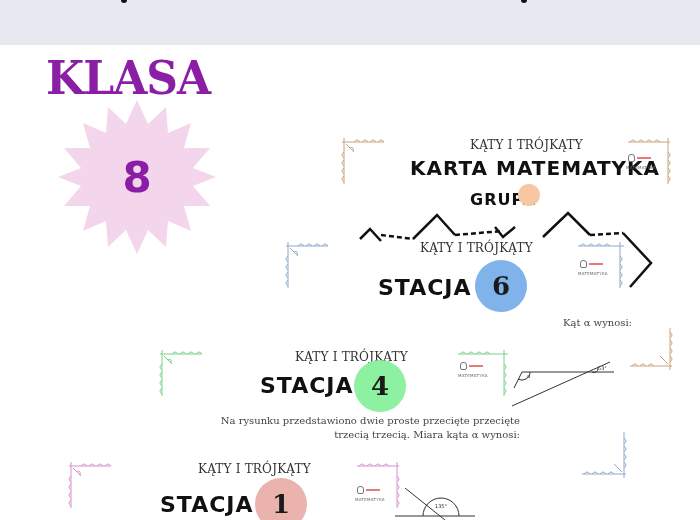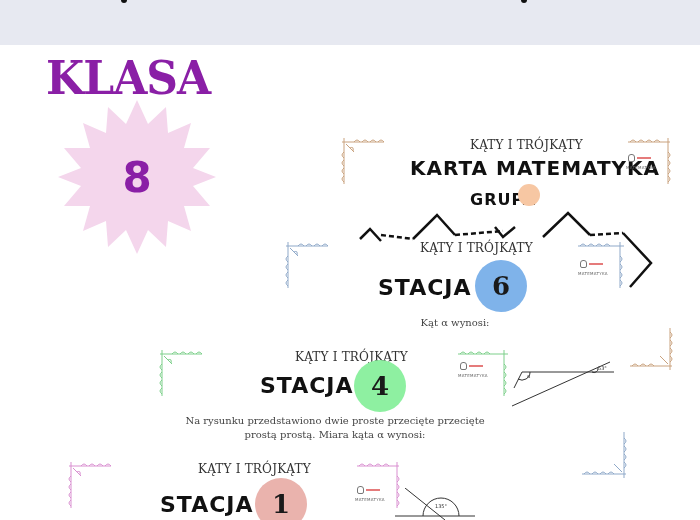--- a/index.html
+++ b/index.html
@@ -15,21 +15,21 @@
   .starburst { position: absolute; left: 58px; top: 98px; width: 158px; height: 158px; }
   .starburst svg { position: absolute; left: 0; top: 0; }
   .star-num { position: absolute; left: 0; top: 0; width: 158px; height: 158px; display: flex; align-items: center;
               justify-content: center; font-family: "DejaVu Sans", sans-serif; font-weight: bold; font-size: 42px; color: #8a1fa6; }
 
   .card { position: absolute; background: #ffffff; }
   .card-kicker { position: absolute; font-family: "DejaVu Serif", serif; font-size: 12px; color: #333; letter-spacing: 0.2px; white-space: nowrap; }
   .card-title { position: absolute; font-family: "DejaVu Sans", sans-serif; font-weight: bold; color: #111; white-space: nowrap; letter-spacing: 1px; }
   .circle { position: absolute; border-radius: 50%; display: flex; align-items: center; justify-content: center;
             font-family: "DejaVu Serif", serif; font-weight: bold; color: #1a1a1a; }
-  .q-text { position: absolute; font-family: "DejaVu Serif", serif; font-size: 10px; color: #444; text-align: center; line-height: 14px; }
+  .q-text { position: absolute; font-family: "DejaVu Serif", serif; font-size: 10px; color: #444; text-align: right; line-height: 14px; }
 
   .logo { position: absolute; width: 40px; height: 22px; }
   .logo .head { position: absolute; left: 2px; top: 0; width: 7px; height: 8px; border: 1px solid #777; border-radius: 3px 3px 2px 2px; }
   .logo .tag { position: absolute; left: 11px; top: 3px; width: 14px; height: 2px; background: #e57b7b; }
   .logo .brand { position: absolute; left: 0; top: 11px; font-family: "DejaVu Sans", sans-serif; font-size: 4px; color: #666; letter-spacing: 0.3px; white-space: nowrap; }
 
   .corner { position: absolute; }
   .arrows { position: absolute; left: 355px; top: 205px; }
 </style>
 </head>
@@ -97,21 +97,21 @@
       <path d="M10,10 l8,8 M14,14 q4,-2 3,3"></path>
     </g>
   </svg>
   <div class="card-kicker" style="left:145px;top:10px">KĄTY I TRÓJKĄTY</div>
   <div class="card-title" style="left:110px;top:33px;font-size:22px">STACJA</div>
   <div class="circle" style="left:204px;top:20px;width:52px;height:52px;font-size:26px;background:#8ef0a1">
     <span>4</span>
   </div>
   <div class="q-text" style="left:0;top:74px;width:370px">
     <div>Na rysunku przedstawiono dwie proste przecięte przecięte</div>
-    <div>prostą prostą. Miara kąta α wynosi:</div>
+    <div>trzecią trzecią. Miara kąta α wynosi:</div>
   </div>
   <svg class="corner" style="left:306px;top:6px" width="60" height="50" viewBox="0 0 60 50">
     <g stroke="#7ccf8a" fill="none" stroke-width="1">
       <line x1="2" y1="8" x2="52" y2="8"></line>
         <line x1="48" y1="4" x2="48" y2="50"></line>
       <path d="M4,8 q3,-4 6,0 M12,8 q3,-4 6,0 M20,8 q3,-4 6,0 M28,8 q3,-4 6,0"></path>
       <path d="M48,18 q4,3 0,6 M48,26 q4,3 0,6 M48,34 q4,3 0,6 M48,42 q4,3 0,6"></path>
     </g>
   </svg>
   <div class="logo" style="left:308px;top:22px">

